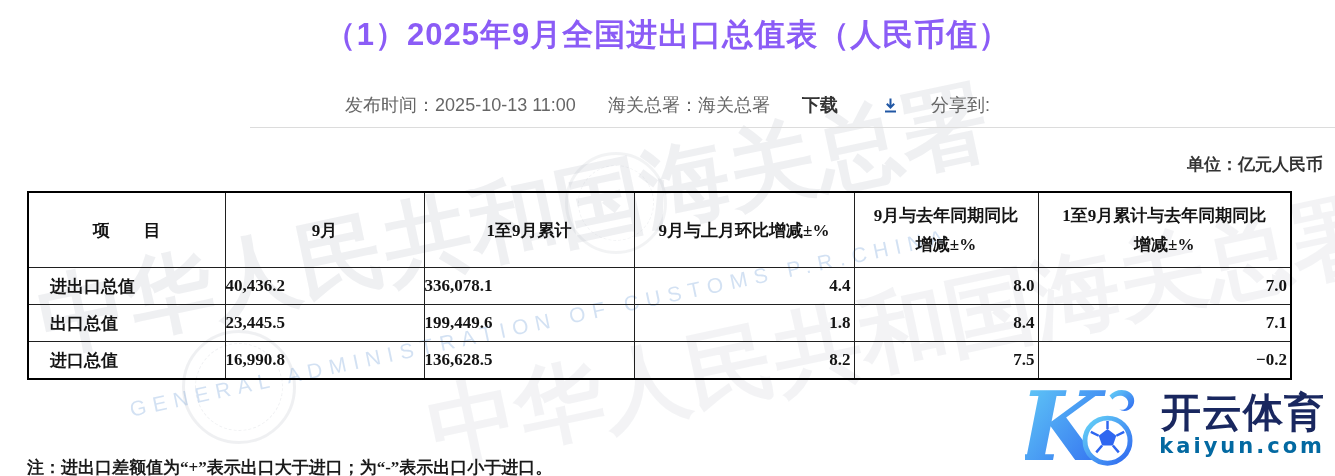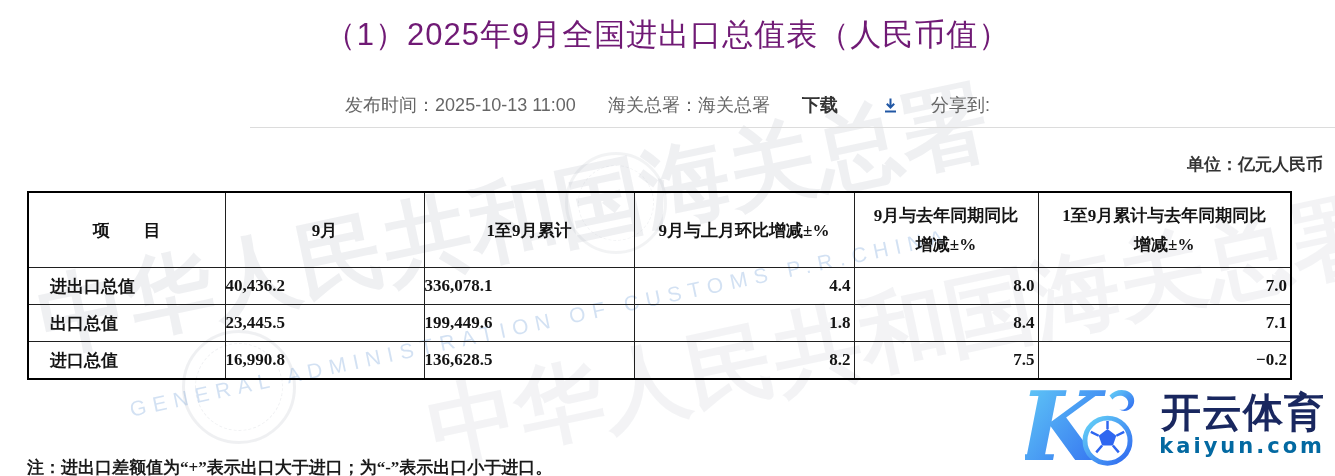--- a/index.html
+++ b/index.html
@@ -3,21 +3,21 @@
 <meta charset="utf-8">
 <style>
   html,body{margin:0;padding:0;background:#fff;}
   #screen{
     position:relative;width:1335px;height:476px;background:#ffffff;
     overflow:hidden;font-family:"Liberation Sans",sans-serif;color:#1a1a1a;
   }
   
   .page-title{
     position:absolute;top:14px;left:0;width:100%;text-align:center;
-    font-size:31px;font-weight:normal;color:#701a75;letter-spacing:1px;
+    font-size:31px;font-weight:bold;color:#8b5cf6;letter-spacing:1px;
   }
   .meta-row{
     position:absolute;top:93px;left:0;width:100%;
     display:flex;justify-content:center;align-items:center;
     font-size:18px;color:#666;
   }
   .meta-item{white-space:nowrap;}
   .m-gap-lg{margin-left:32px;} .m-gap-md{margin-left:18px;}
   .font-size-btn{cursor:pointer;margin:0 6px;color:#666;}
   .download-btn{display:inline-flex;align-items:center;cursor:pointer;color:#333;font-weight:bold;gap:36px;}

